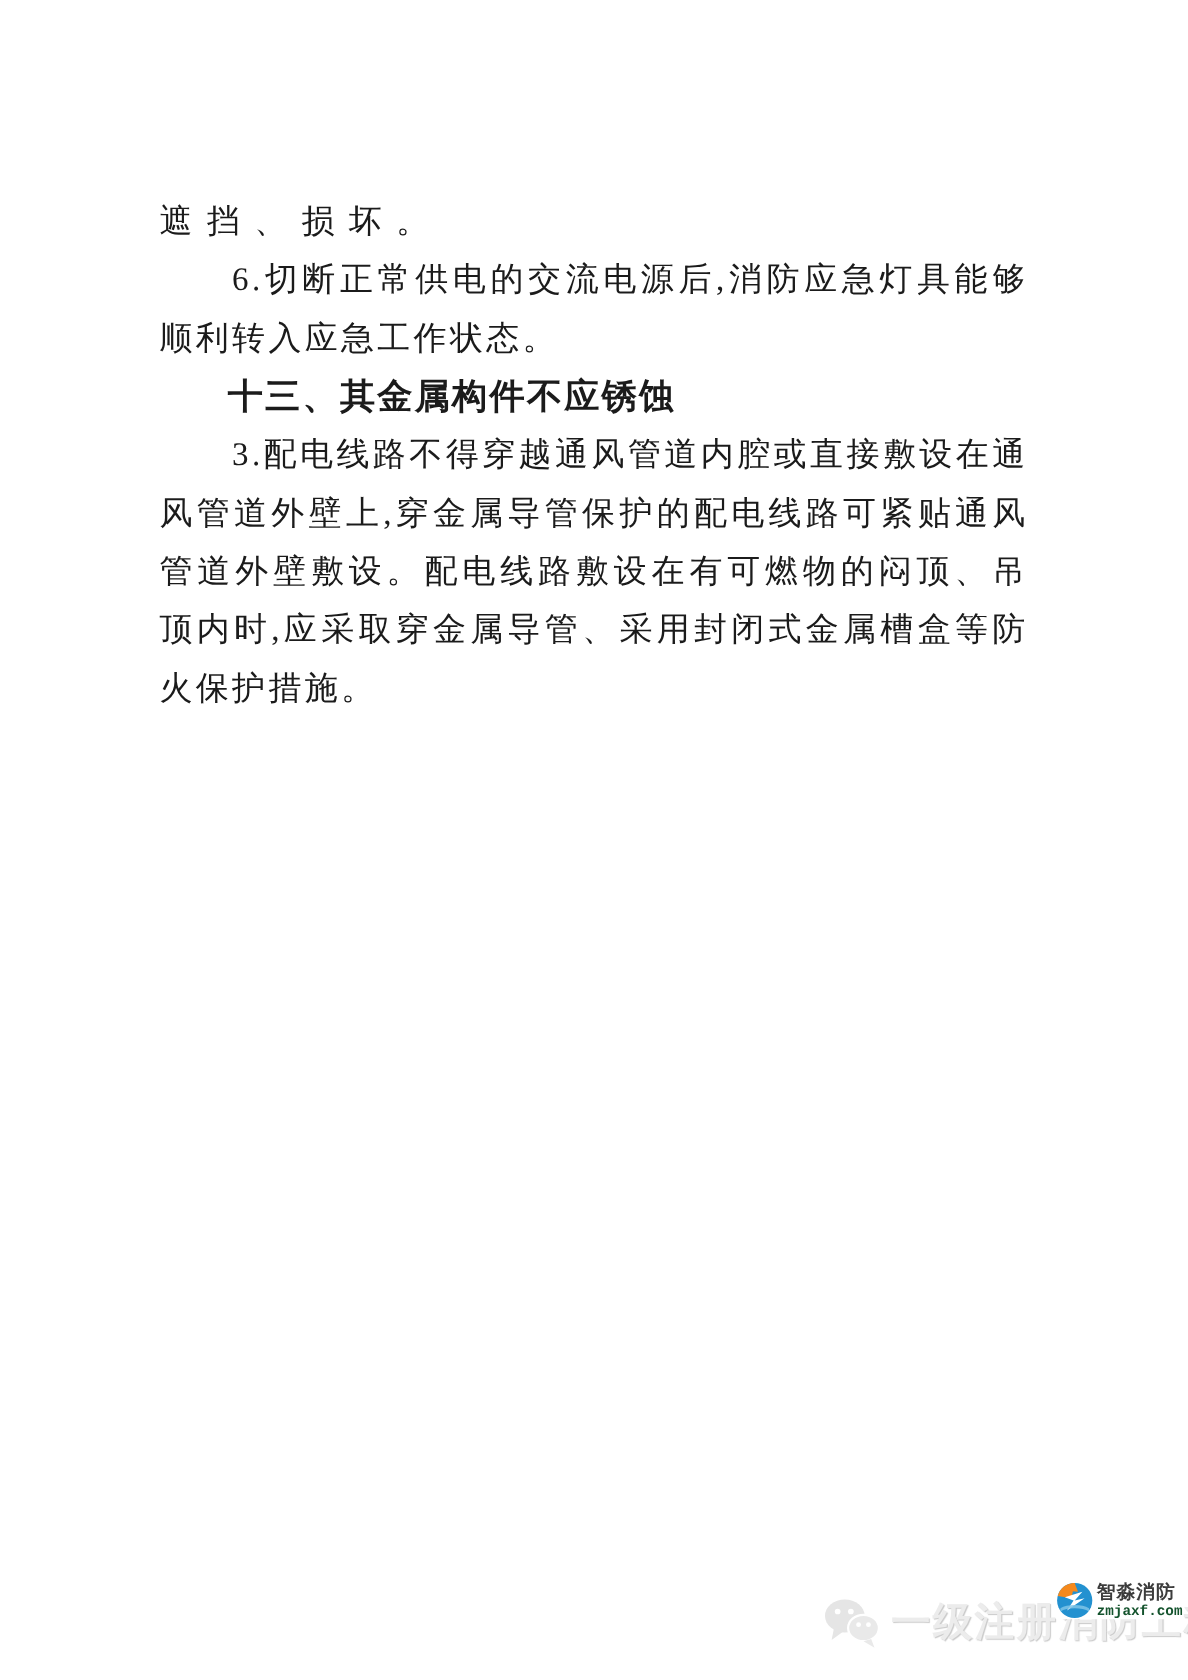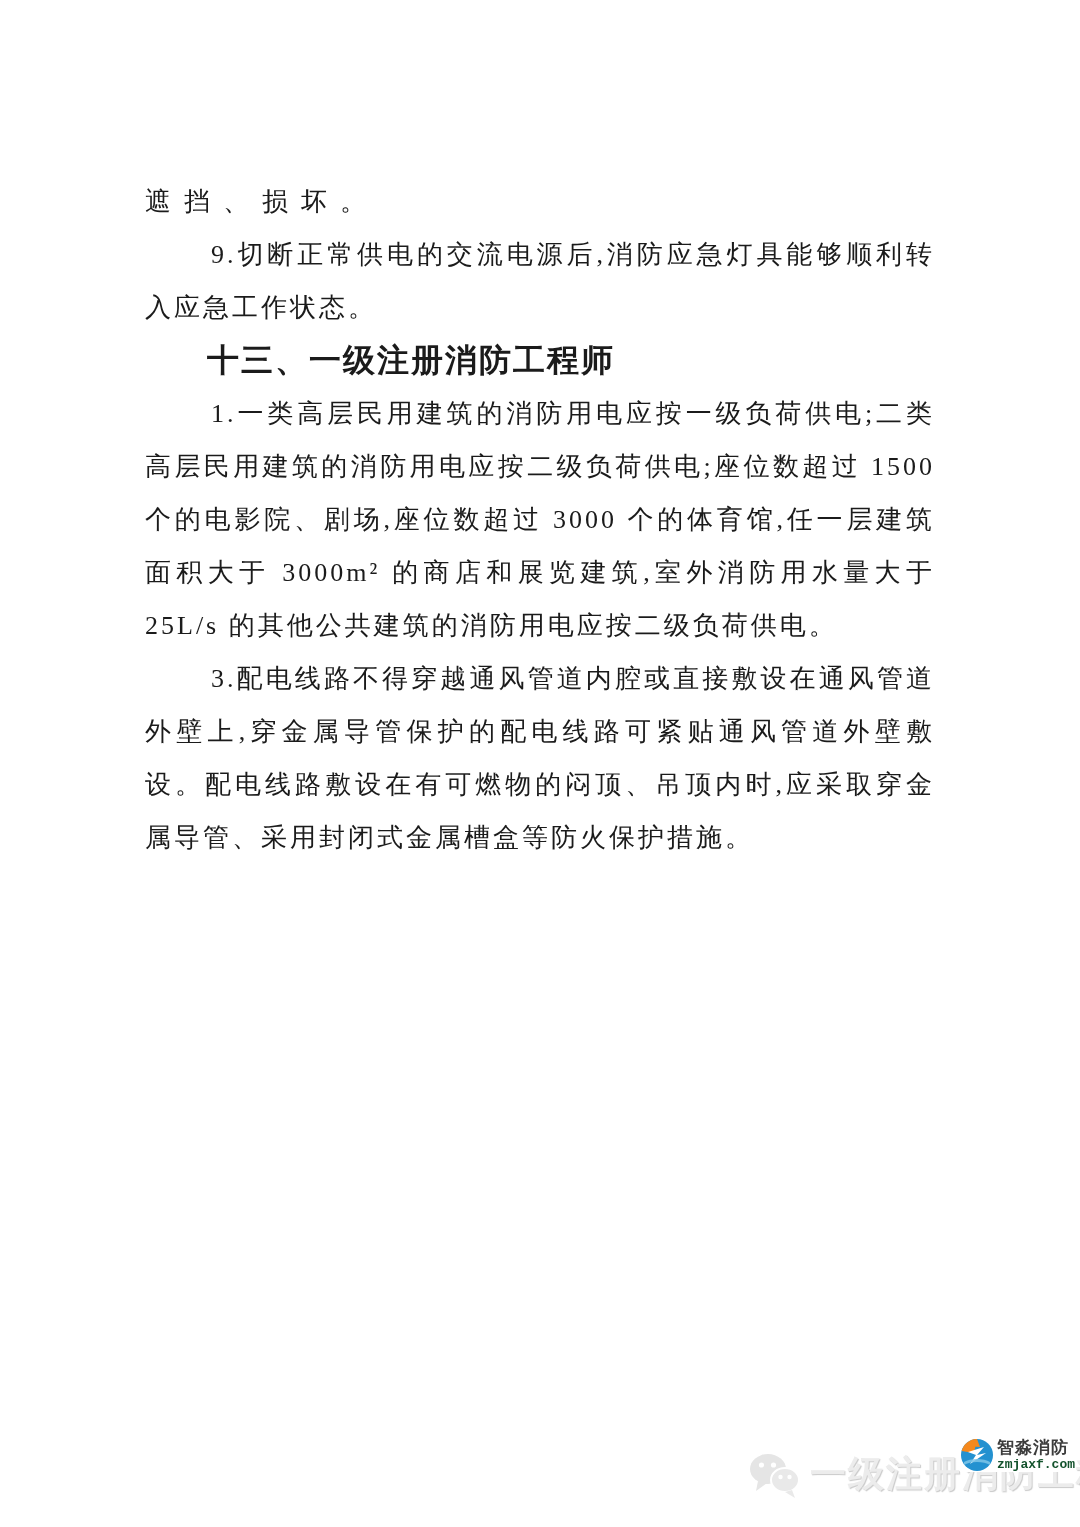--- a/index.html
+++ b/index.html
@@ -12,21 +12,21 @@
   .page{
     position:absolute;inset:0;
     color:#1b1b1b;
   }
   .content{
     position:absolute;
     left:145px;top:175px;width:790px;
   }
   p.body{
     margin:0;
-    font-size:26px;
+    font-size:30px;
     line-height:53px;
     letter-spacing:3px;
     text-align:justify;
     text-align-last:left;
     text-indent:66px;
   }
   p.body.cont{text-indent:0;}
   p.body.spread{letter-spacing:13px;}
   h3.kai{
     margin:0;
@@ -83,23 +83,22 @@
     font-family:"Liberation Mono","DejaVu Sans Mono",monospace;
   }
 </style>
 </head>
 <body>
 
 <div class="page">
 
   <div class="content">
     <p class="body cont spread">遮挡、损坏。</p>
-    <p class="body">9.切断正常供电的交流电源后,消防应急灯具能够顺利转入应急工作状态。</p>
-    <h2 class="hei">十三、一级注册消防工程师</h2>
-    <p class="body">1.一类高层民用建筑的消防用电应按一级负荷供电;二类高层民用建筑的消防用电应按二级负荷供电;座位数超过 1500 个的电影院、剧场,座位数超过 3000 个的体育馆,任一层建筑面积大于 3000m² 的商店和展览建筑,室外消防用水量大于 25L/s 的其他公共建筑的消防用电应按二级负荷供电。</p>
+    <p class="body">6.切断正常供电的交流电源后,消防应急灯具能够顺利转入应急工作状态。</p>
+    <h2 class="hei">十三、其金属构件不应锈蚀</h2>
     <p class="body">3.配电线路不得穿越通风管道内腔或直接敷设在通风管道外壁上,穿金属导管保护的配电线路可紧贴通风管道外壁敷设。配电线路敷设在有可燃物的闷顶、吊顶内时,应采取穿金属导管、采用封闭式金属槽盒等防火保护措施。</p>
 
   </div>
 
   <div class="watermark">
     <span class="wechat-icon">
       <svg viewBox="0 0 54 48" width="54" height="48">
         <ellipse cx="20" cy="18" rx="18" ry="15" fill="#e5e5e5"></ellipse>
         <path d="M10 30 L8 40 L19 32 Z" fill="#e5e5e5"></path>
         <circle cx="13.5" cy="14" r="2.6" fill="#ffffff"></circle>

